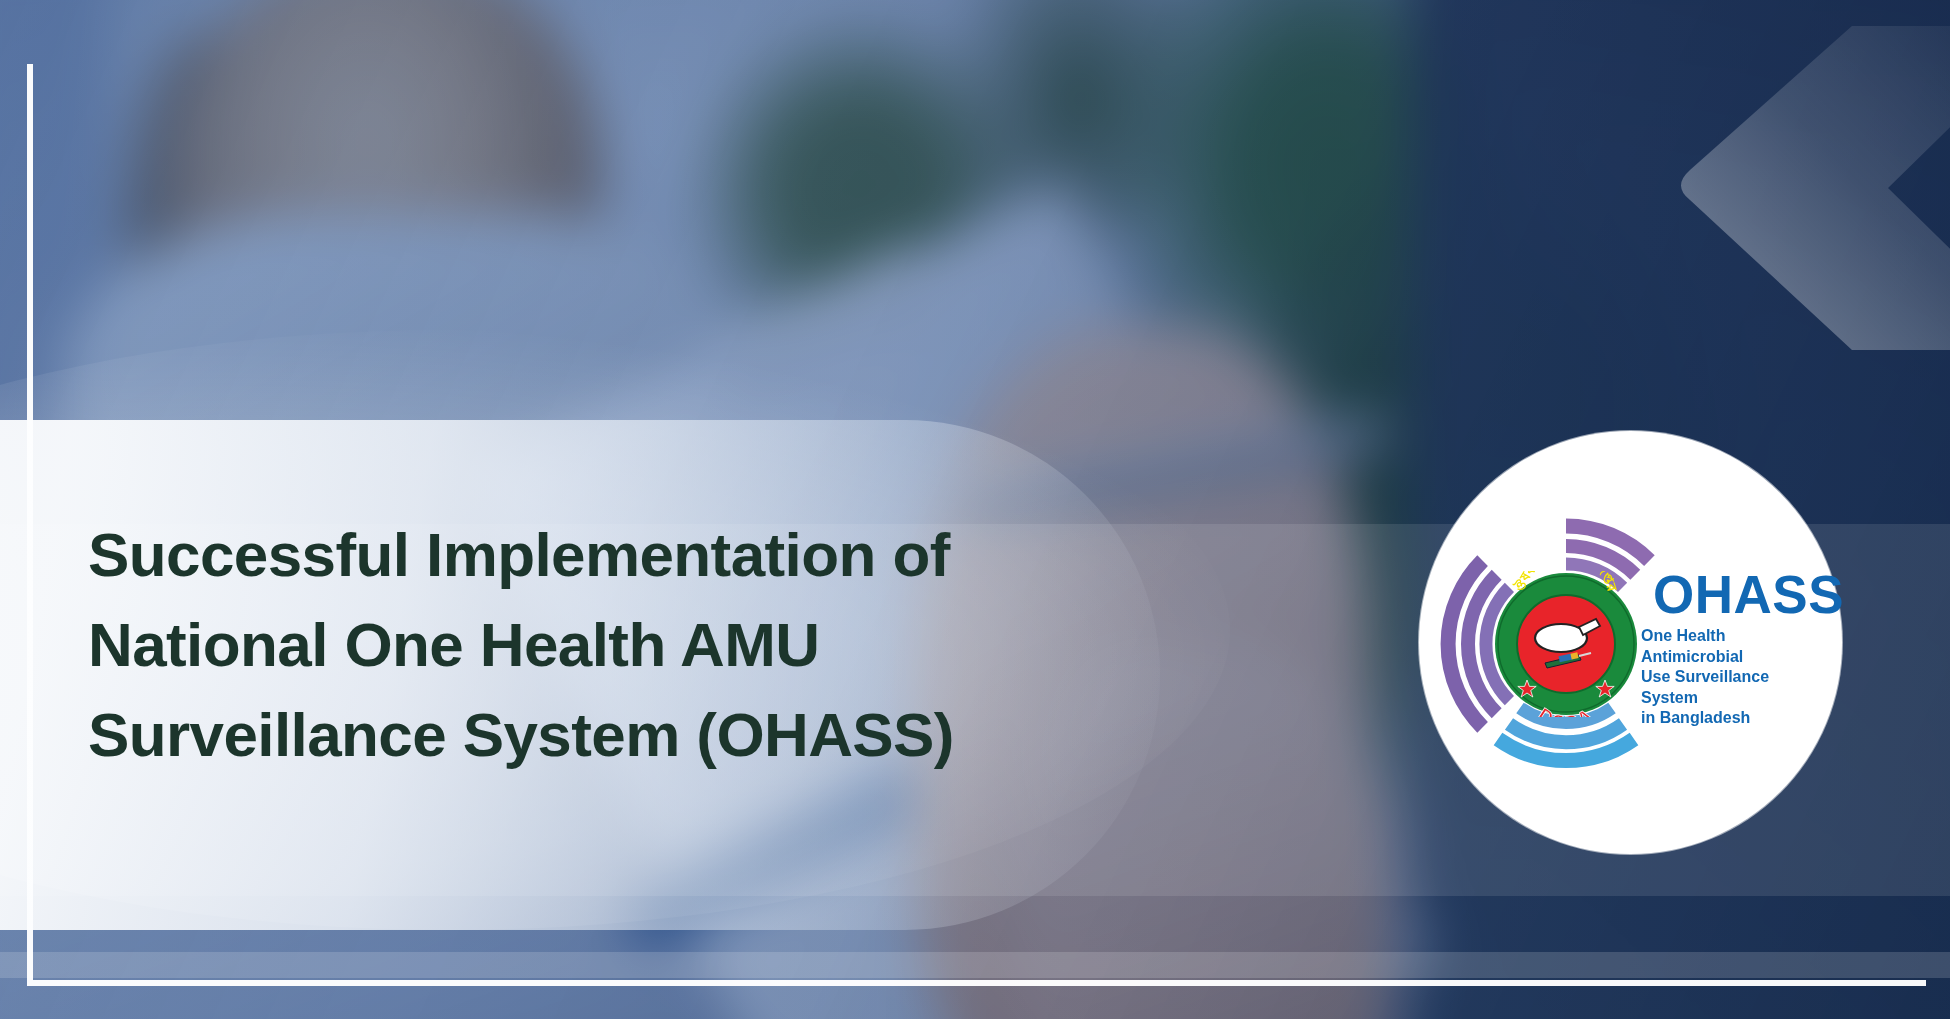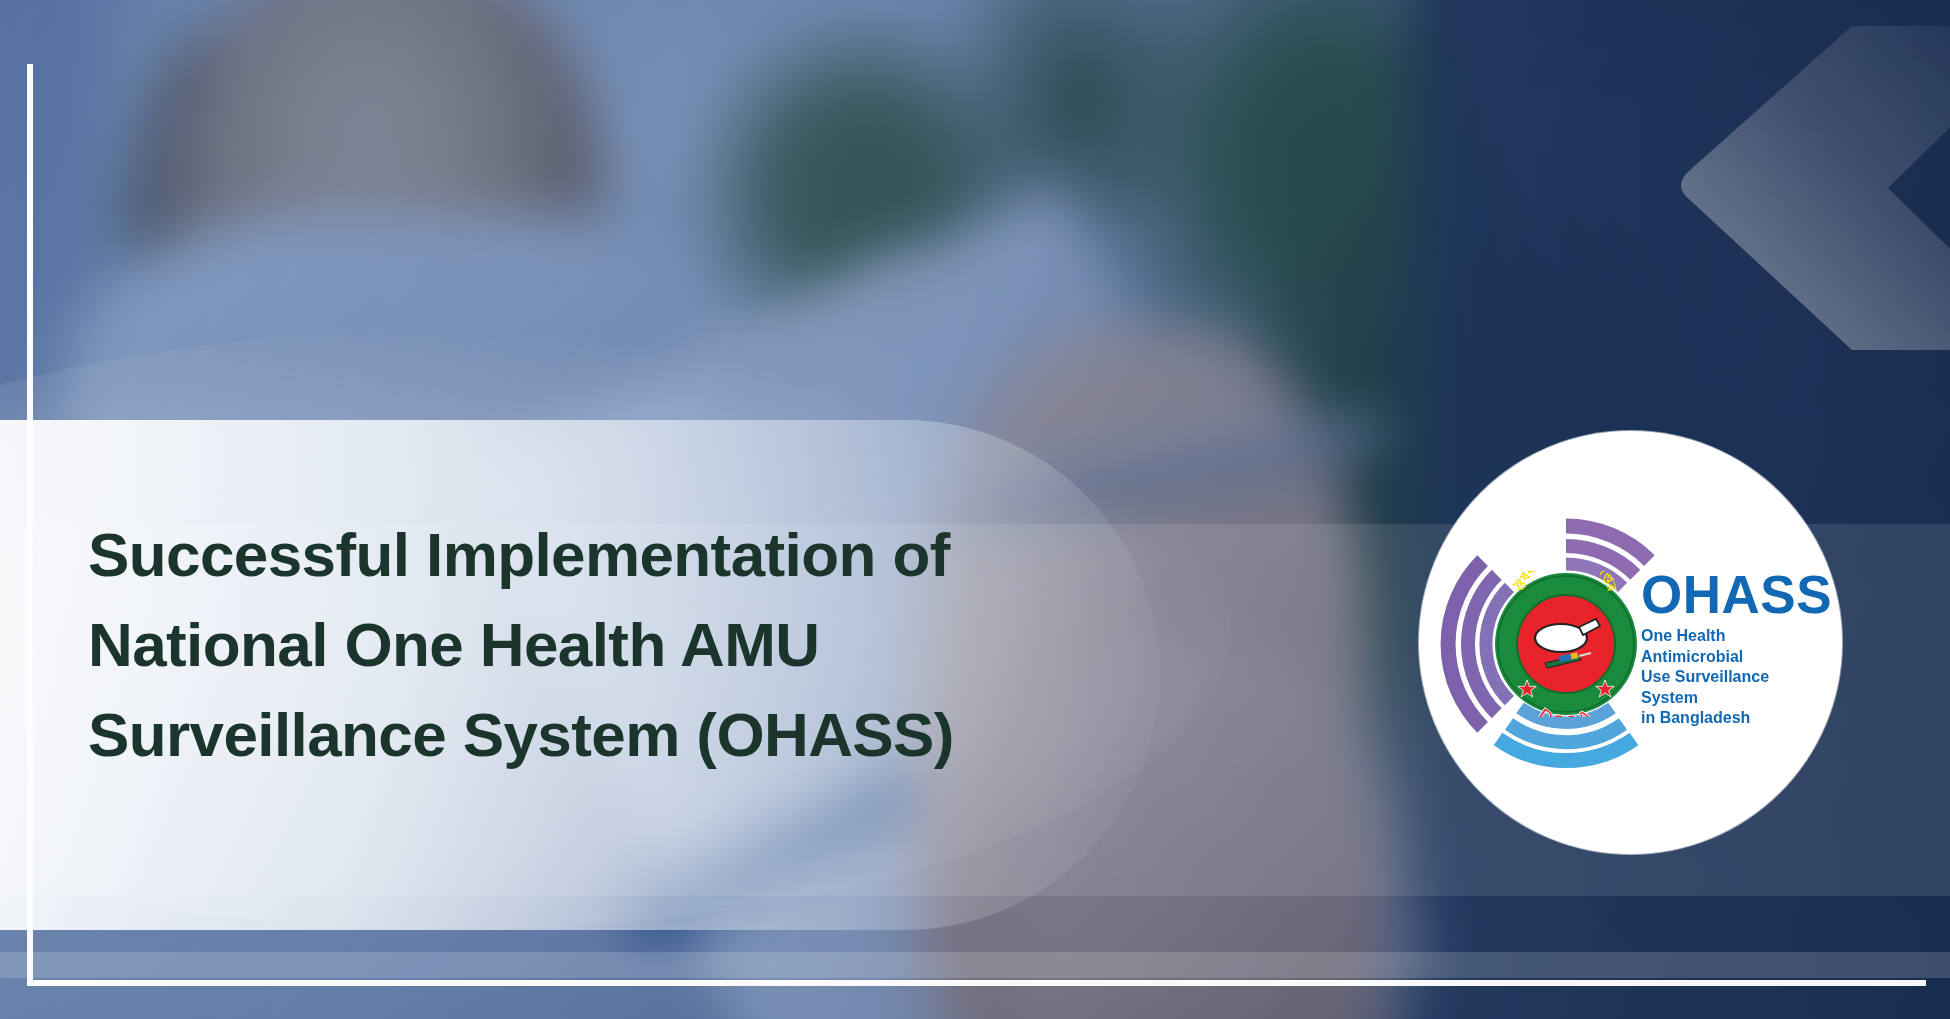--- a/index.html
+++ b/index.html
@@ -278,20 +278,21 @@
     left: 222px;
     top: 137px;
     width: 196px;
   }
   .wordmark .oh {
     color: #1268B3;
     font-size: 53px;
     font-weight: 700;
     letter-spacing: 0.5px;
     line-height: 54px;
+    margin-left: 12px;
   }
   .wordmark .tag {
     color: #1268B3;
     font-size: 16px;
     font-weight: 700;
     line-height: 20.5px;
     margin-top: 4px;
     width: 187px;
     white-space: pre-line;
   }

